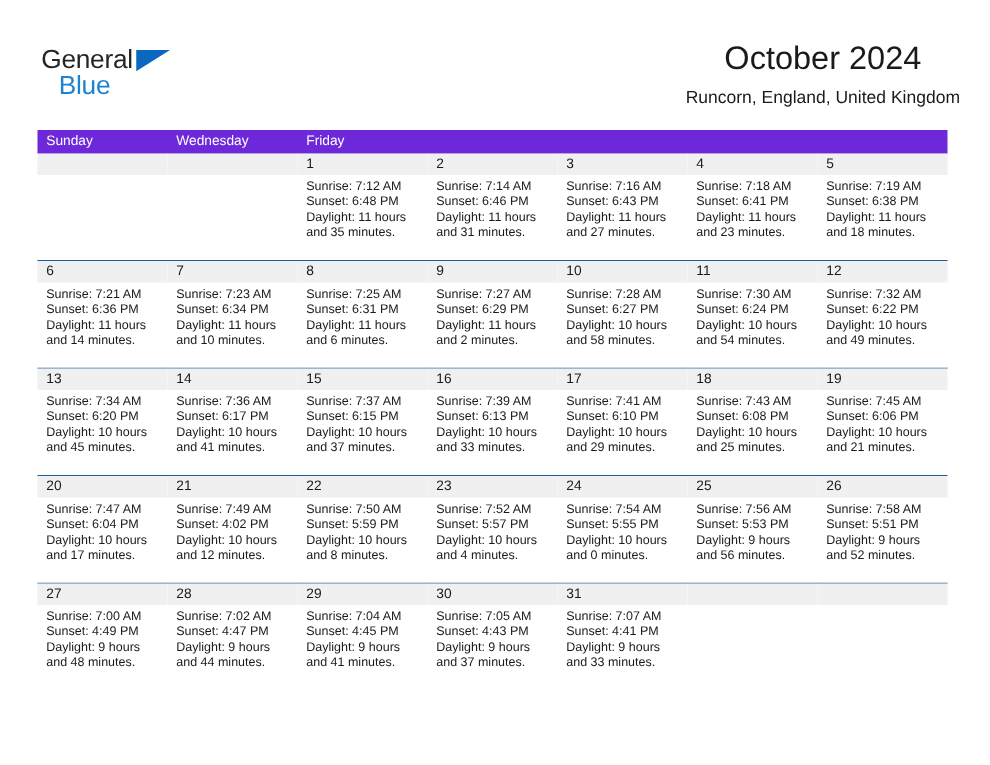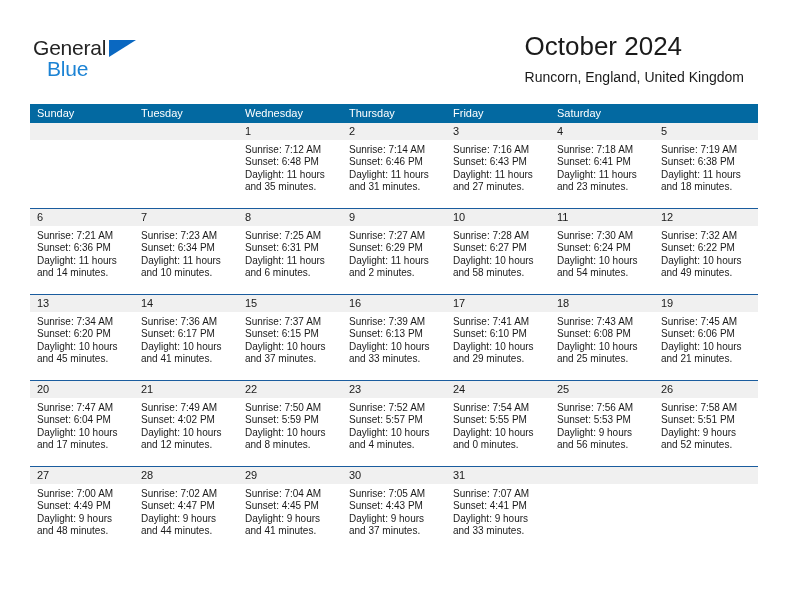--- a/index.html
+++ b/index.html
@@ -63,23 +63,23 @@
     top: 21px;
     font-size: 21px;
     letter-spacing: -0.2px;
     color: #1c83d4;
     line-height: 24px;
     font-family: Liberation Sans, sans-serif;
   }
 
   .title-block {
     position: absolute;
-    right: 48px;
+    right: 24px;
     top: 30px;
-    text-align: left;
+    text-align: center;
   }
   .cal-title {
     font-size: 26px;
     font-weight: normal;
     color: #1a1a1a;
     line-height: 32px;
     white-space: nowrap;
   }
   .cal-subtitle {
     margin-top: 7px;
@@ -95,21 +95,21 @@
     position: absolute;
     left: 30px;
     top: 104px;
     width: 728px;
   }
 
   .dow-row {
     display: flex;
     width: 728px;
     height: 19px;
-    background: #0369a1;
+    background: #6d28d9;
   }
   .dow-cell {
     width: 104px;
     box-sizing: border-box;
     padding-left: 7px;
     font-size: 11px;
     color: #ffffff;
     line-height: 19px;
     white-space: nowrap;
     overflow: hidden;
@@ -174,25 +174,22 @@
     <div class="title-block">
       <div class="cal-title">October 2024</div>
       <div class="cal-subtitle">Runcorn, England, United Kingdom</div>
     </div>
 
   </div>
 
   <div class="calendar">
     <div class="dow-row" id="dow-row">
         <div class="dow-cell">Sunday</div>
-        <div class="dow-cell">Tuesday</div>
         <div class="dow-cell">Wednesday</div>
-        <div class="dow-cell">Thursday</div>
         <div class="dow-cell">Friday</div>
-        <div class="dow-cell">Saturday</div>
       </div>
     <div id="weeks-container">
         <div class="week-row">
           <div class="week-cells">
             <div class="day-cell blank">
               <div class="daynum-band"></div>
             </div>
             <div class="day-cell blank">
               <div class="daynum-band"></div>
             </div>

